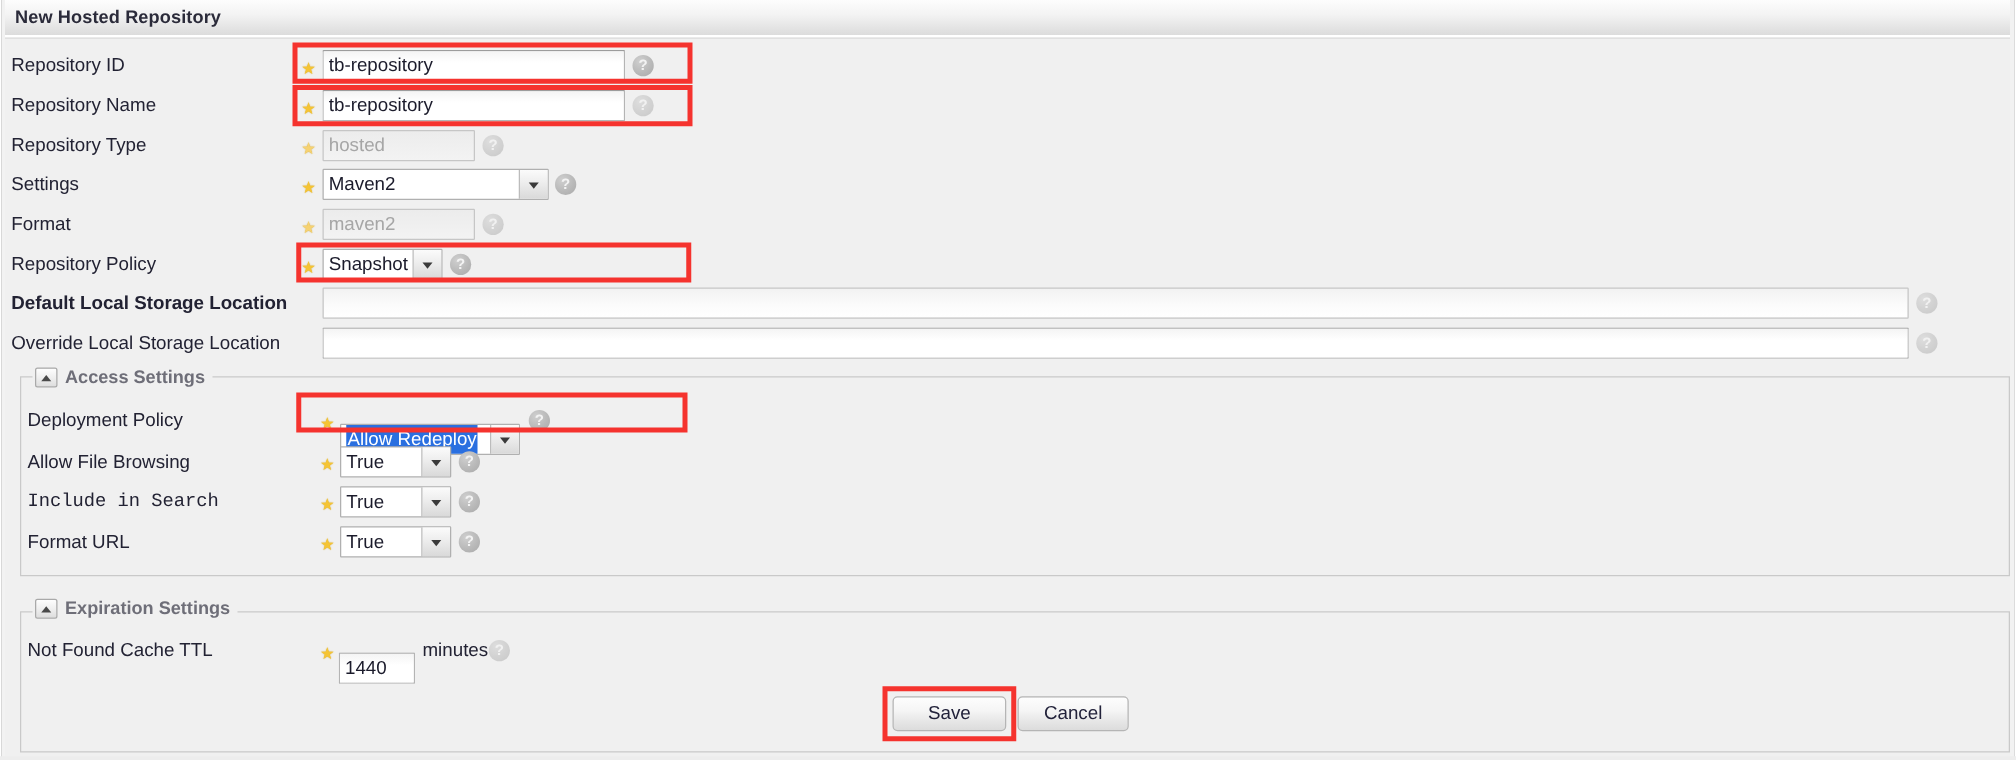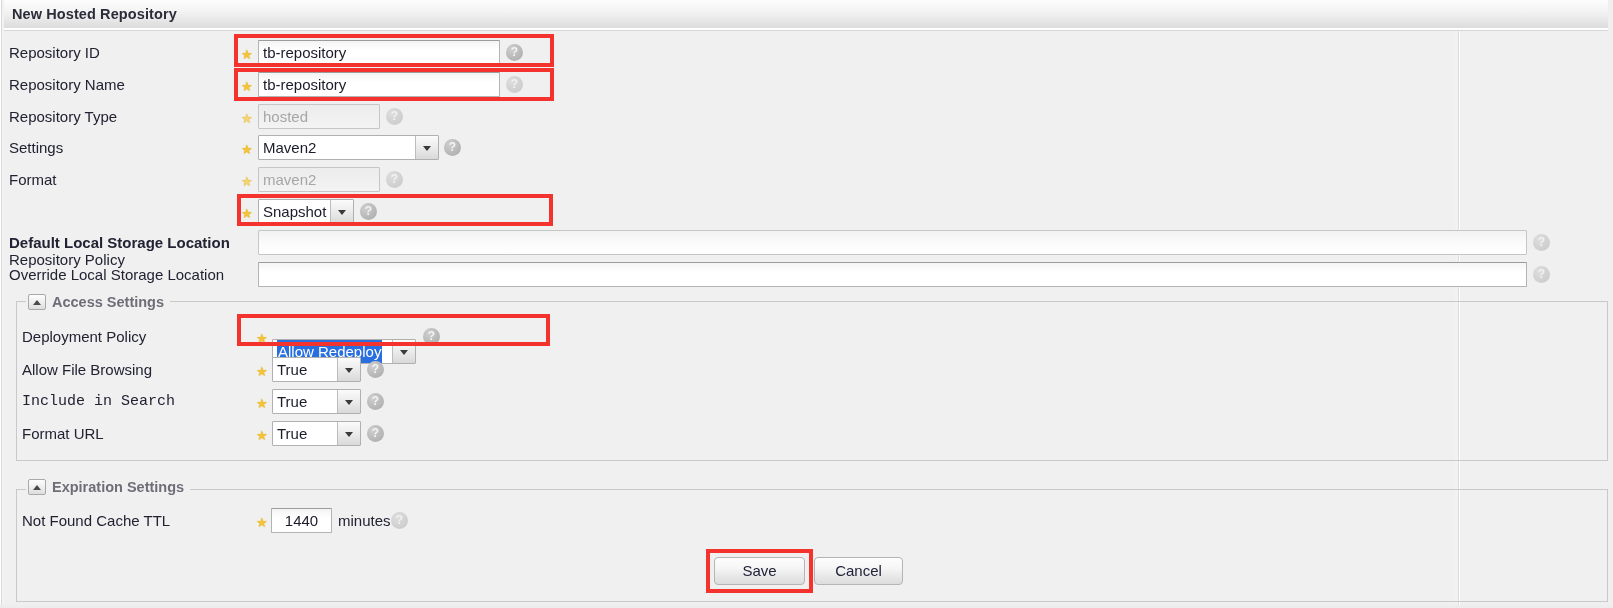--- a/index.html
+++ b/index.html
@@ -7,21 +7,21 @@
     width:1613px;height:608px;
     background:#f0f0f0;
     font-family:"Liberation Sans","DejaVu Sans",sans-serif;
     font-size:15px;
     color:#1a1a2e;
     overflow:hidden;
     position:relative;
   }
 
   
-  #app{position:absolute;left:0;top:0;width:1460px;height:608px;background:#f0f0f0;}
+  #app{position:absolute;left:0;top:0;width:1613px;height:608px;background:#f0f0f0;}
   .gutter-left{position:absolute;left:0;top:0;width:4px;height:608px;
       background:linear-gradient(to right,#ffffff 0 1px,#d8d8d8 1px 2px,#f2f2f2 2px 4px);}
   .gutter-right{position:absolute;right:0;top:0;width:5px;height:608px;
       background:linear-gradient(to left,#ffffff 0 1px,#dcdcdc 1px 2px,#f2f2f2 2px 5px);}
   .gutter-bottom{position:absolute;left:0;bottom:0;width:1613px;height:3px;background:#ededed;}
 
   
   #titlebar{
     position:absolute;left:4px;top:0;width:1604px;height:29px;
     background:linear-gradient(to bottom,#fdfdfd 0%,#f3f3f3 42%,#e2e2e2 84%,#dcdcdc 100%);
@@ -172,21 +172,21 @@
   </div>
 
   <div class="row" style="top:167px;">
     <span class="lbl" style="left:9px;top:4px;">Format</span>
     <span class="star dim" style="left:241px;top:8px;">★</span>
     <input class="tin ro" readonly="" style="left: 258px; top: 0px; width: 122px;" value="maven2">
     <span class="help dim" style="left:386px;top:4px;">?</span>
   </div>
 
   <div class="row" style="top:199px;">
-    <span class="lbl" style="left:9px;top:4px;margin-top:48px;">Repository Policy</span>
+    <span class="lbl" style="left:9px;top:4px;">Repository Policy</span>
     <span class="star" style="left:241px;top:8px;">★</span>
     <div class="sel" style="left:258px;top:0px;width:96px;">
       <span class="txt">Snapshot</span>
       <span class="arrow"></span>
     </div>
     <span class="help" style="left:360px;top:4px;">?</span>
   </div>
   <div class="redbox" style="left:237px;top:194px;width:316px;height:32px;"></div>
 
   <div class="row" style="top:230px;">
@@ -250,21 +250,21 @@
 
   <div class="fs" style="left:16px;top:489px;width:1592px;height:113px;"></div>
   <div class="fs-legend" style="left:26px;top:477px;">
     <span class="tog"></span>
     <span class="cap">Expiration Settings</span>
   </div>
 
   <div class="row" style="top:508px;">
     <span class="lbl" style="left:22px;top:4px;">Not Found Cache TTL</span>
     <span class="star" style="left:256px;top:8px;">★</span>
-    <input class="tin" style="left: 271px; top: 0px; width: 61px; text-align: center;" value="1440">
+    <input class="tin" style="left: 271px; top: 14px; width: 61px;" value="1440">
     <span class="lbl" style="left:338px;top:4px;">minutes</span>
     <span class="help dim" style="left:391px;top:4px;">?</span>
   </div>
 
   <div class="btn" style="left:714px;top:557px;width:91px;">Save</div>
   <div class="redbox" style="left:706px;top:549px;width:107px;height:44px;"></div>
   <div class="btn" style="left:814px;top:557px;width:89px;">Cancel</div>
 
 </div>
 

